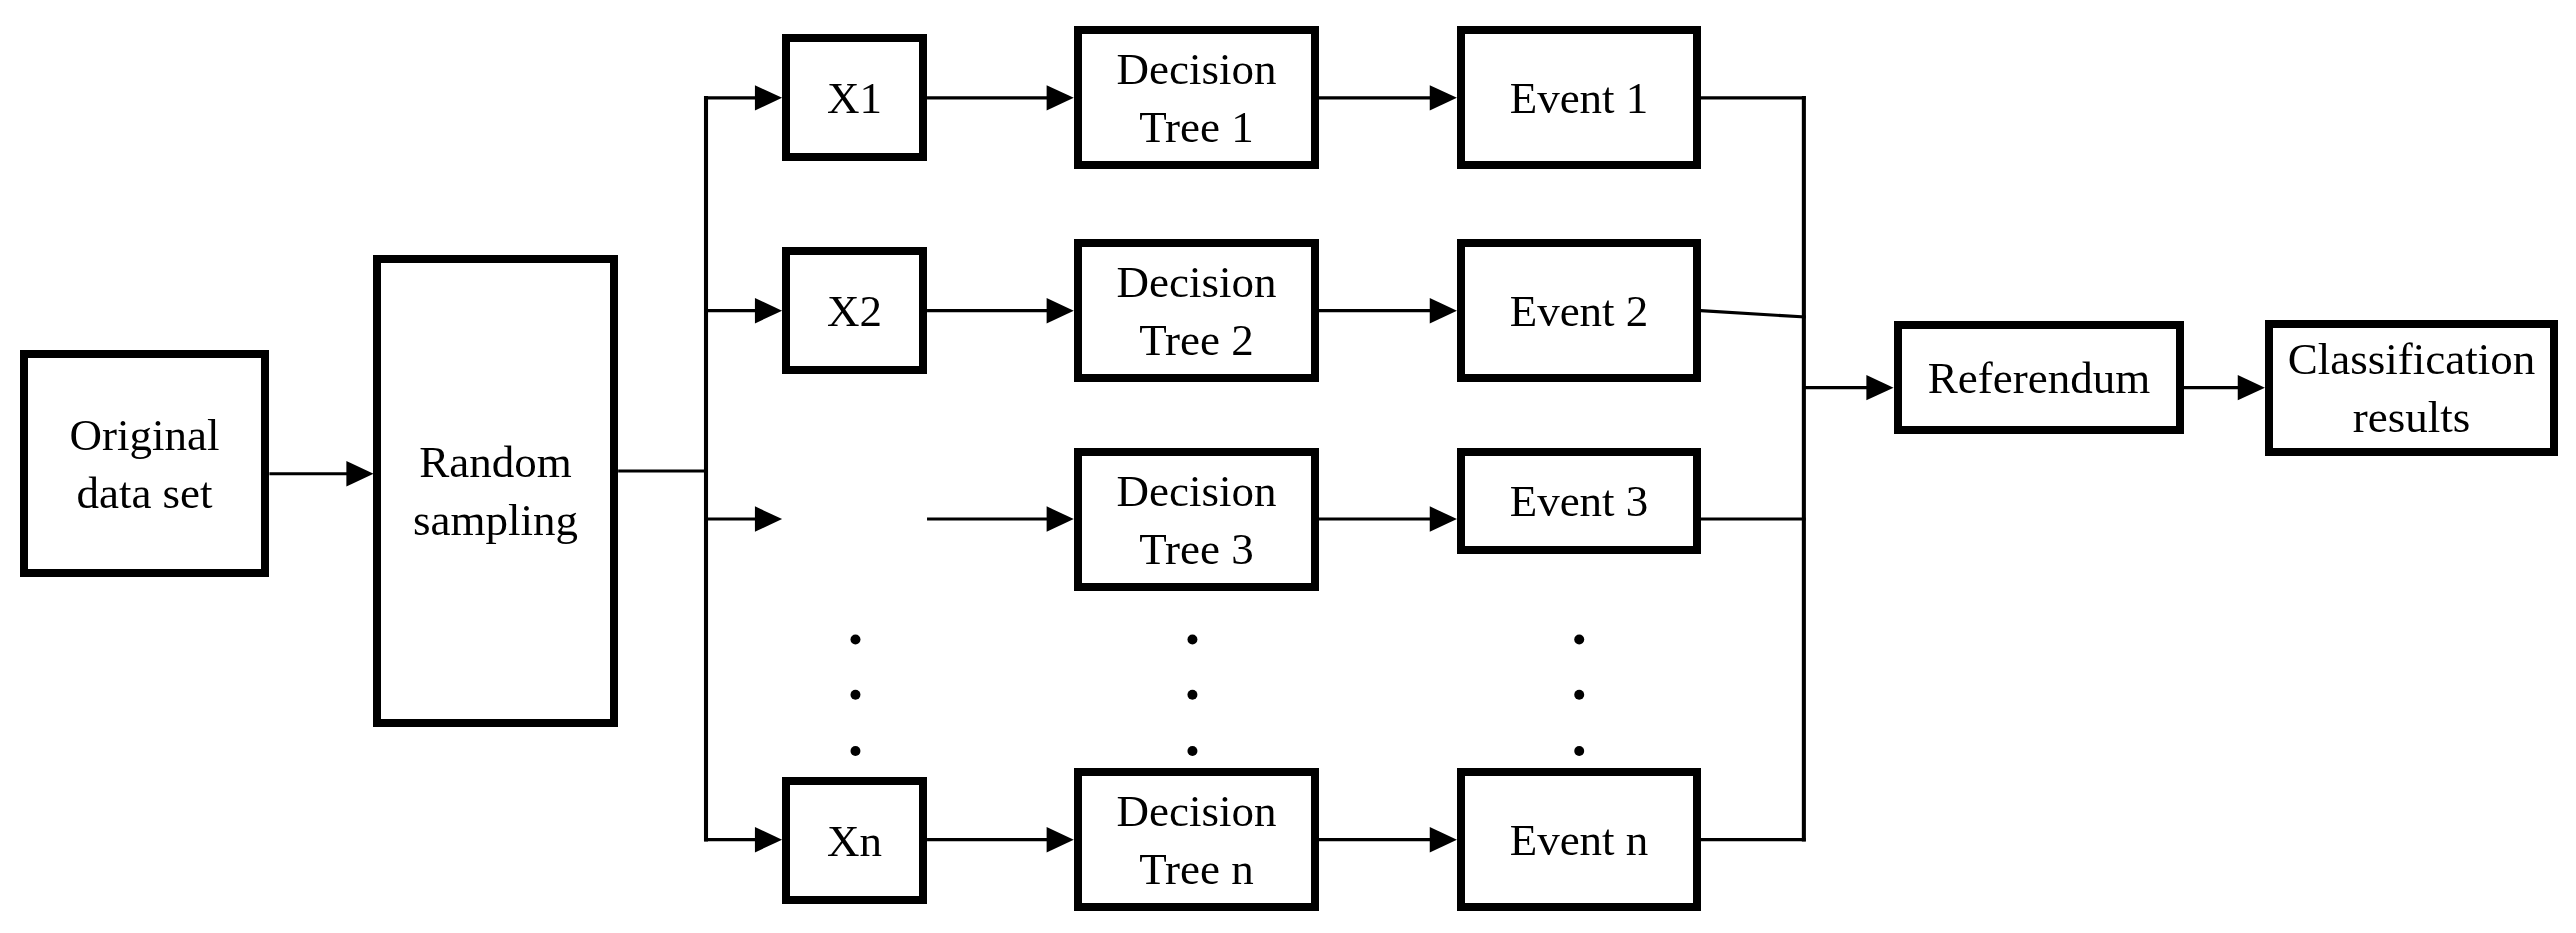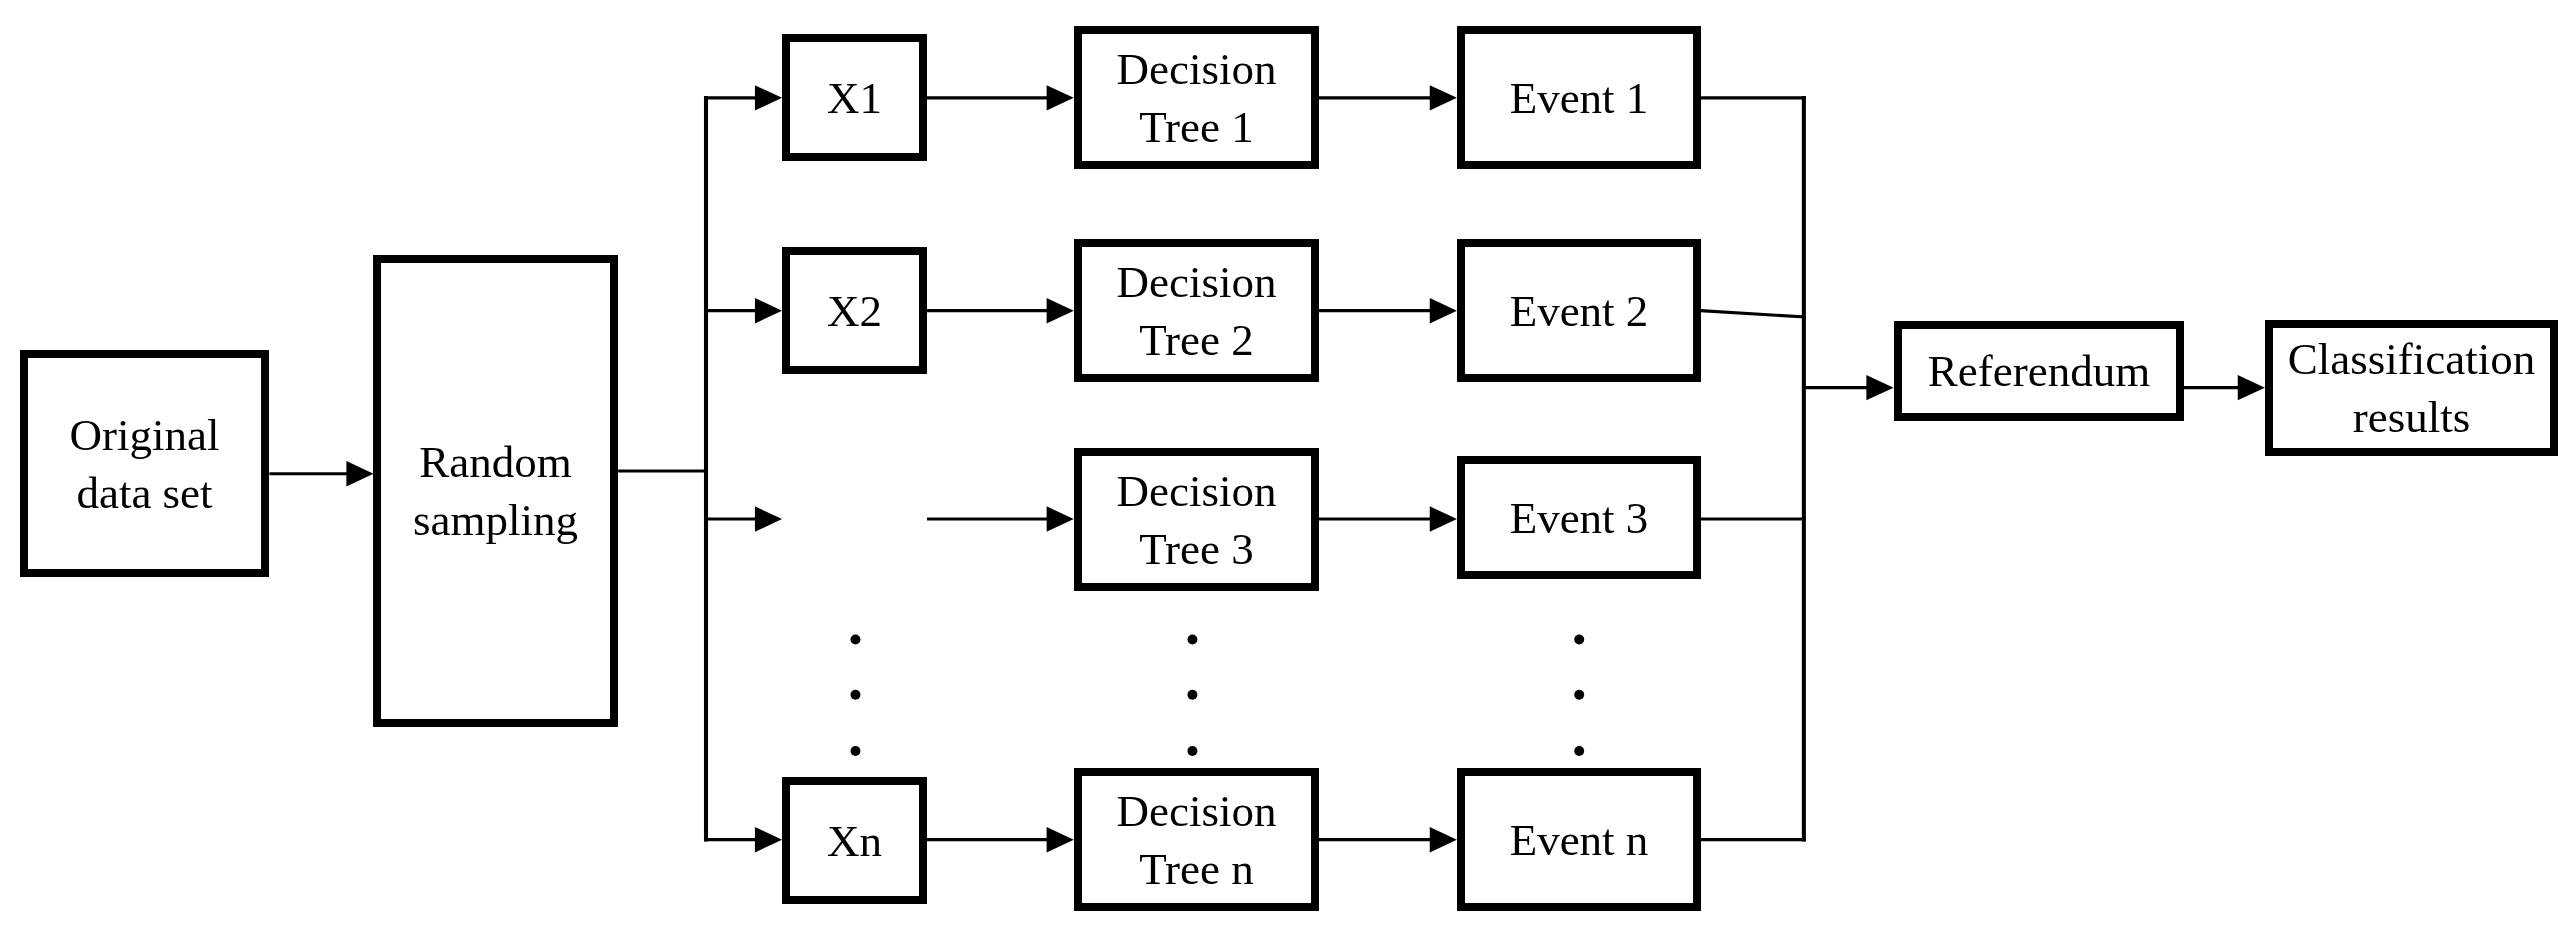--- a/index.html
+++ b/index.html
@@ -42,23 +42,23 @@
   .n-x1            {left:782px;  top:34px;  width:145px; height:127px;}
   .n-x2            {left:782px;  top:247px; width:145px; height:127px;}
   .n-x3            {left:782px;  top:456px; width:145px; height:127px;}
   .n-xn            {left:782px;  top:777px; width:145px; height:127px;}
   .n-tree1         {left:1074px; top:26px;  width:245px; height:143px;}
   .n-tree2         {left:1074px; top:239px; width:245px; height:143px;}
   .n-tree3         {left:1074px; top:448px; width:245px; height:143px;}
   .n-treen         {left:1074px; top:768px; width:245px; height:143px;}
   .n-event1        {left:1457px; top:26px;  width:244px; height:143px;}
   .n-event2        {left:1457px; top:239px; width:244px; height:143px;}
-  .n-event3        {left:1457px; top:448px; width:244px; height:123px;margin-top:8px;}
+  .n-event3        {left:1457px; top:448px; width:244px; height:106px;}
   .n-eventn        {left:1457px; top:768px; width:244px; height:143px;text-align:right;}
-  .n-referendum    {left:1894px; top:321px; width:290px; height:100px;}
+  .n-referendum    {left:1894px; top:321px; width:290px; height:113px;}
   .n-classification{left:2265px; top:320px; width:293px; height:136px;}
 </style>
 </head>
 <body>
 
 <div class="canvas">
 
   <svg class="wires" viewBox="0 0 2843 1030">
 
     <g>

